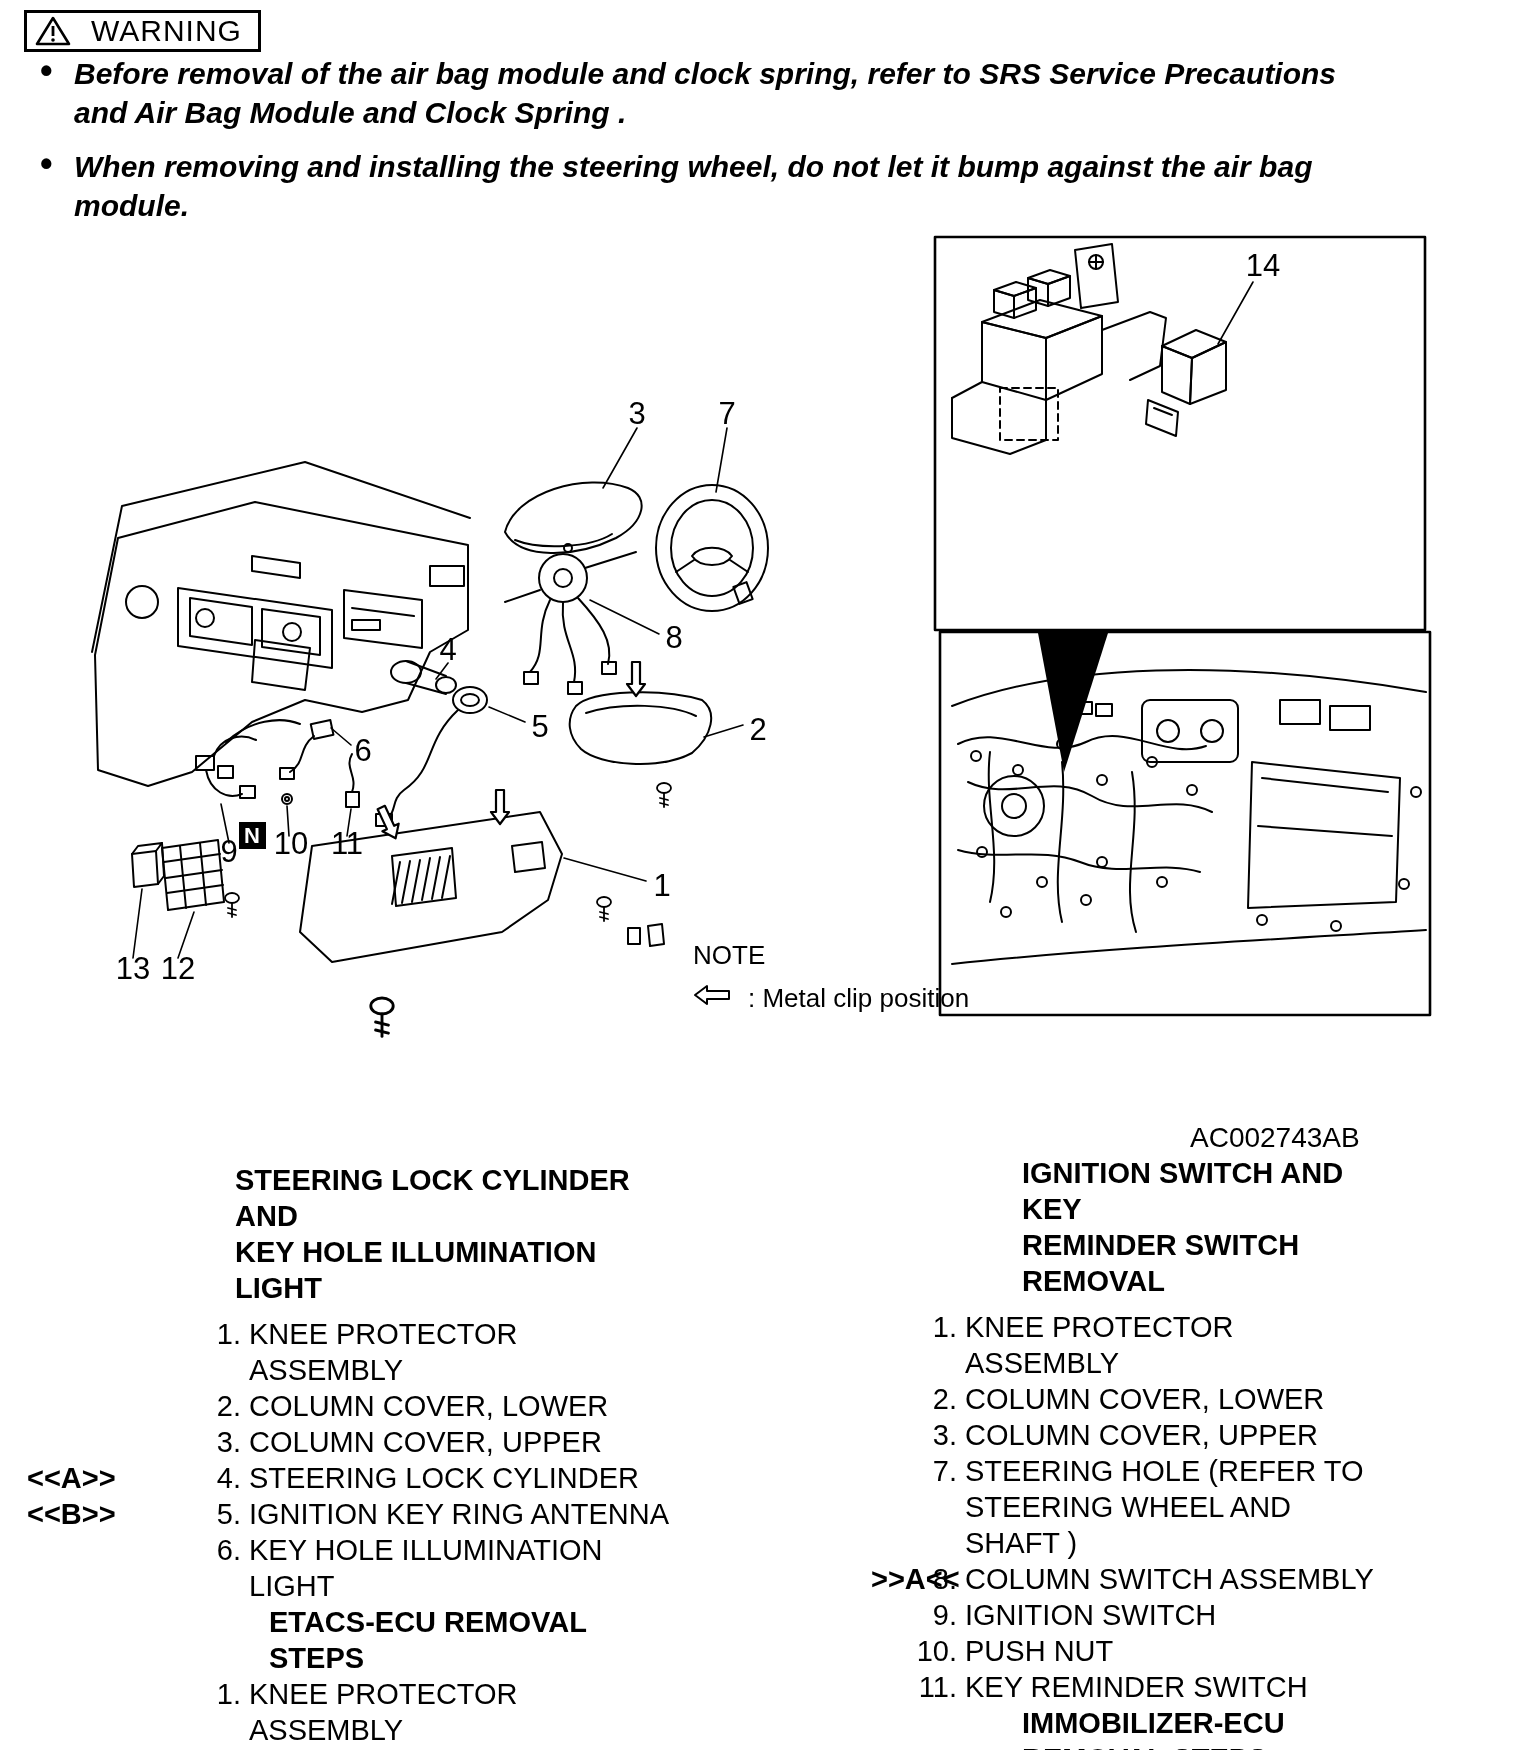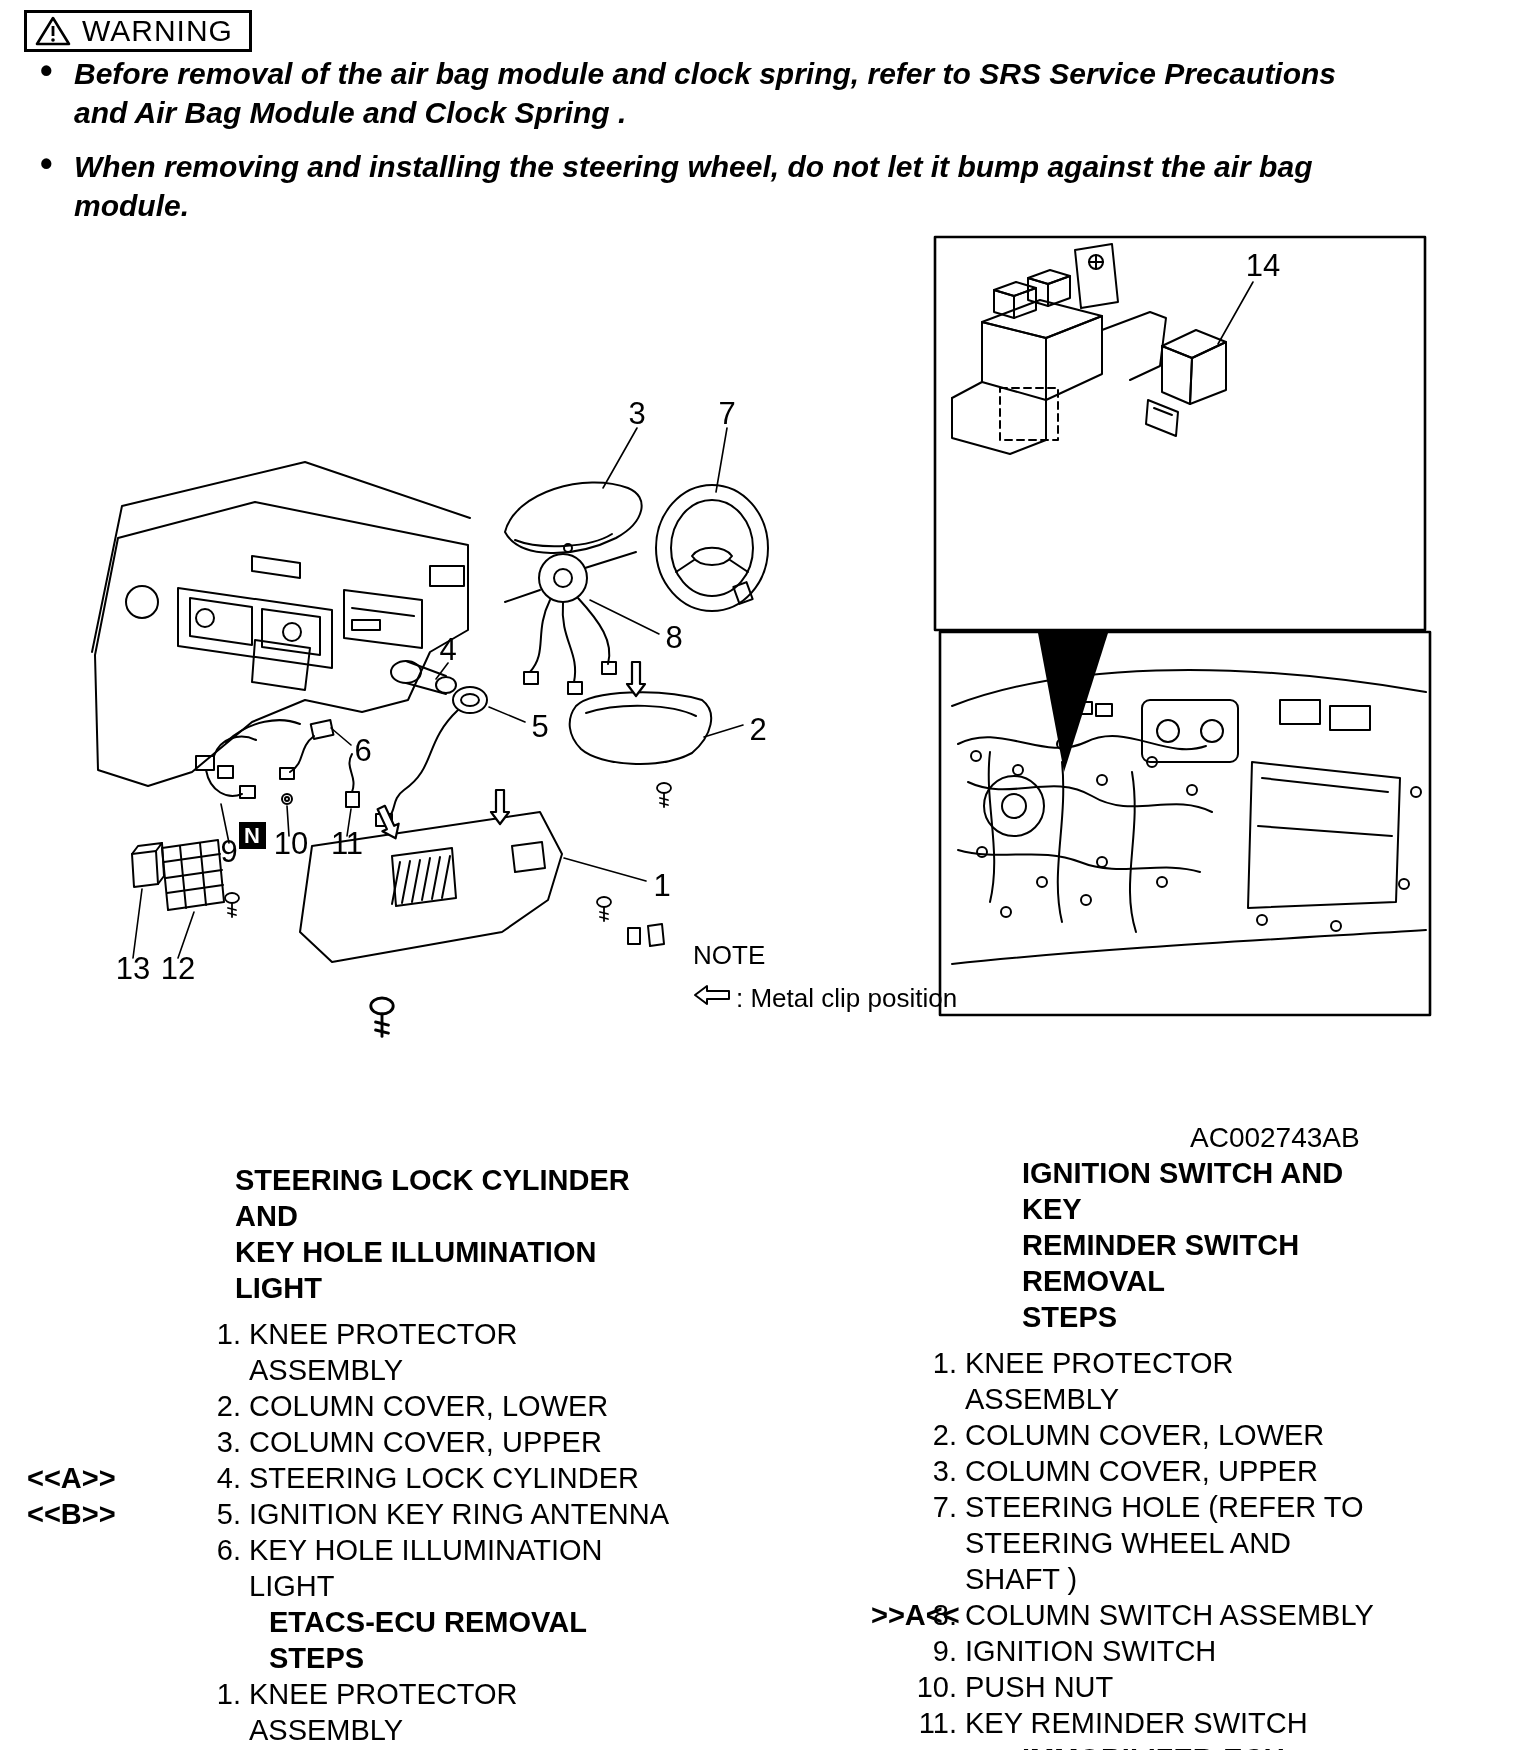--- a/index.html
+++ b/index.html
@@ -6,21 +6,21 @@
   body{
     width:1536px;height:1750px;position:relative;
     background:#ffffff;color:#000000;
     font-family:"Liberation Sans",sans-serif;
     overflow:hidden;
   }
 
   
   .warning-box{
     position:absolute;left:24px;top:10px;
-    display:inline-flex;align-items:center;gap:11px;
+    display:inline-flex;align-items:center;gap:20px;
     border:3px solid #000;padding:1px 16px 1px 8px;
     font-size:30px;letter-spacing:1px;
   }
   .warning-box svg{display:block;}
 
   
   .bullets{
     position:absolute;left:38px;top:54px;width:1300px;
     margin:0;padding:0;list-style:none;
     font-weight:bold;font-style:italic;
@@ -33,21 +33,21 @@
   }
 
   
   svg.art{position:absolute;left:0;top:230px;width:1536px;height:910px;}
   svg.art .ink{stroke:#000;fill:none;stroke-width:2;stroke-linecap:round;stroke-linejoin:round;}
   svg.art .thin{stroke-width:1.6;}
   svg.art .labels{fill:#000;stroke:none;font-family:"Liberation Sans",sans-serif;font-size:31px;}
 
   
   .note{position:absolute;left:693px;top:940px;font-size:26px;}
-  .note .nrow{display:flex;align-items:center;gap:3px;margin-top:12px;}
+  .note .nrow{display:flex;align-items:center;gap:15px;margin-top:12px;}
 
   .figcode{position:absolute;left:1190px;top:1122px;font-size:28px;}
 
   
   .list{position:absolute;font-size:29px;line-height:36px;}
   .ltitle{font-weight:bold;}
   .items{margin-top:10px;}
   .row{display:flex;position:relative;}
   .num{flex:none;text-align:right;}
   .txt{margin-left:8px;}
@@ -369,21 +369,20 @@
         <span class="txt">KNEE PROTECTOR ASSEMBLY</span>
       </div>
 
     </div>
   </div>
 
   <div id="right-list" class="list">
     <div class="ltitle">
       <div>IGNITION SWITCH AND KEY</div>
       <div>REMINDER SWITCH REMOVAL</div>
-      <div>STEPS</div>
     </div>
     <div class="items">
       <div class="row">
         <span class="num">1.</span>
         <span class="txt">KNEE PROTECTOR ASSEMBLY</span>
       </div>
       <div class="row">
         <span class="num">2.</span>
         <span class="txt">COLUMN COVER, LOWER</span>
       </div>

